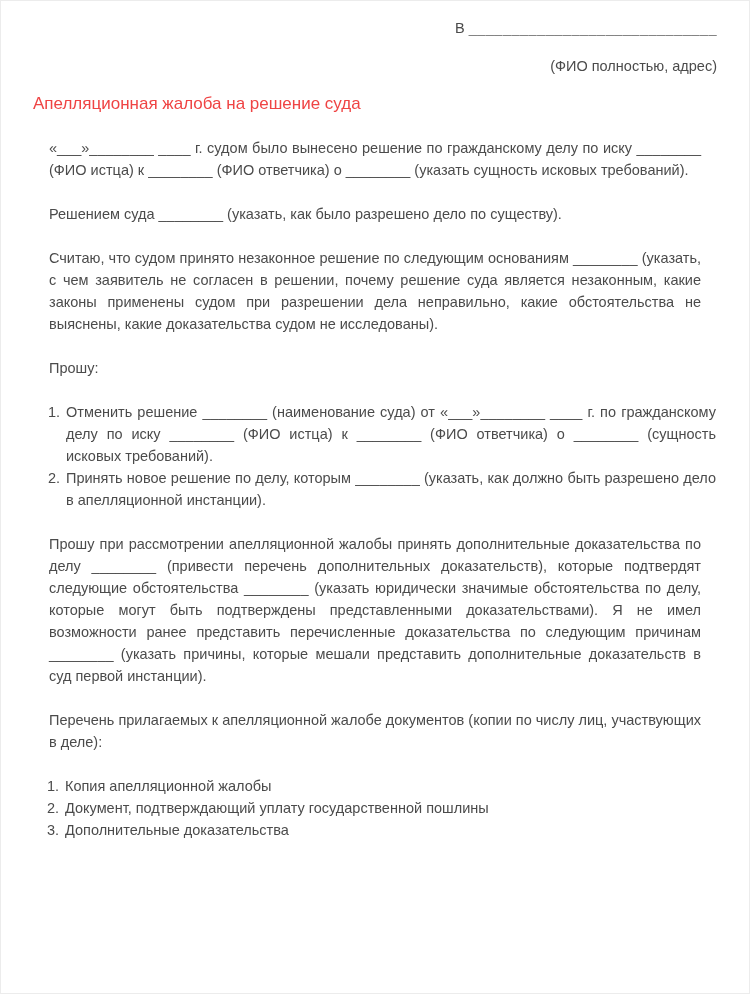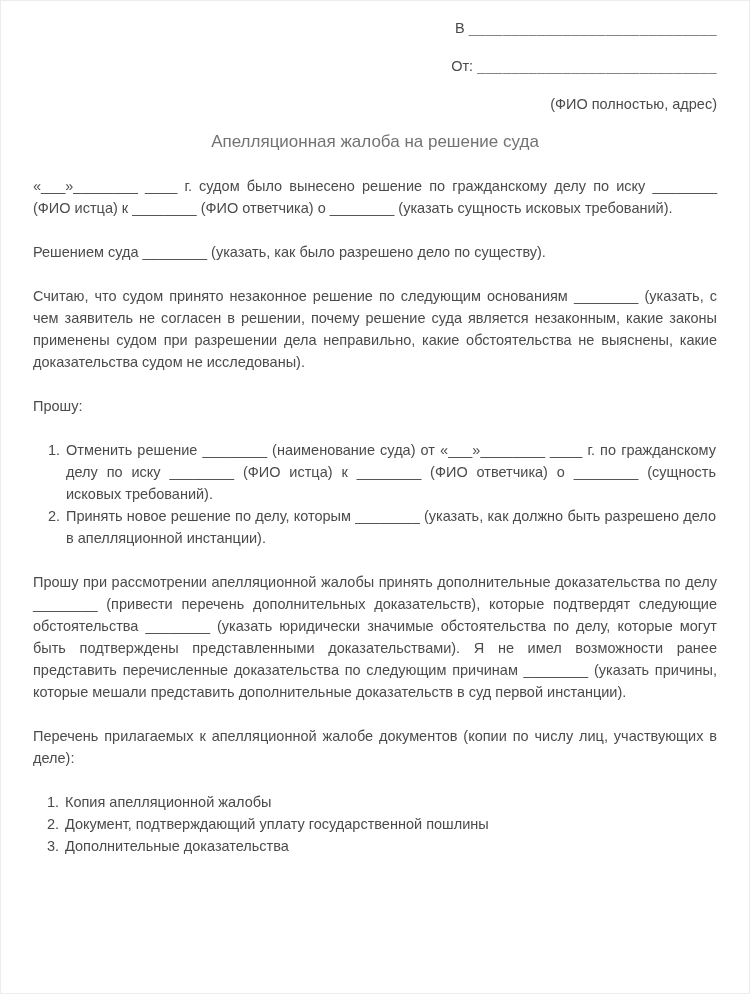--- a/index.html
+++ b/index.html
@@ -25,29 +25,29 @@
   }
   .doc-header .hline {
     margin-bottom: 16px;
     white-space: nowrap;
   }
   .blank-line {
     letter-spacing: 0.5px;
     color: #7d7d7d;
   }
   .doc-title {
-    text-align: center;
+    text-align: left;
     font-size: 17px;
-    color: #737373;
+    color: #ef4444;
     margin: 16px 0 6px 0;
     font-weight: normal;
   }
   p.para {
     text-align: justify;
-    margin: 22px 0;
+    margin: 22px 16px;
   }
   .centered {
     text-align: center;
   }
   .accent {
     color: #9c4b42;
     font-weight: bold;
   }
   ol.doc-list {
     margin: 22px 1px;
@@ -65,21 +65,20 @@
     padding-left: 2px;
   }
 </style>
 </head>
 <body>
 
 <div class="page">
 
   <div class="doc-header">
     <div class="hline"><span>В</span> <span class="blank-line">_____________________________</span></div>
-    <div class="hline"><span>От:</span> <span class="blank-line">____________________________</span></div>
     <div class="hline">(ФИО полностью, адрес)</div>
   </div>
 
   <h1 class="doc-title">Апелляционная жалоба на решение суда</h1>
 
   <p class="para">«___»________ ____ г. судом было вынесено решение по гражданскому делу по иску ________ (ФИО истца) к ________ (ФИО ответчика) о ________ (указать сущность исковых требований).</p>
 
   <p class="para">Решением суда ________ (указать, как было разрешено дело по существу).</p>
 
   <p class="para">Считаю, что судом принято незаконное решение по следующим основаниям ________ (указать, с чем заявитель не согласен в решении, почему решение суда является незаконным, какие законы применены судом при разрешении дела неправильно, какие обстоятельства не выяснены, какие доказательства судом не исследованы).</p>

